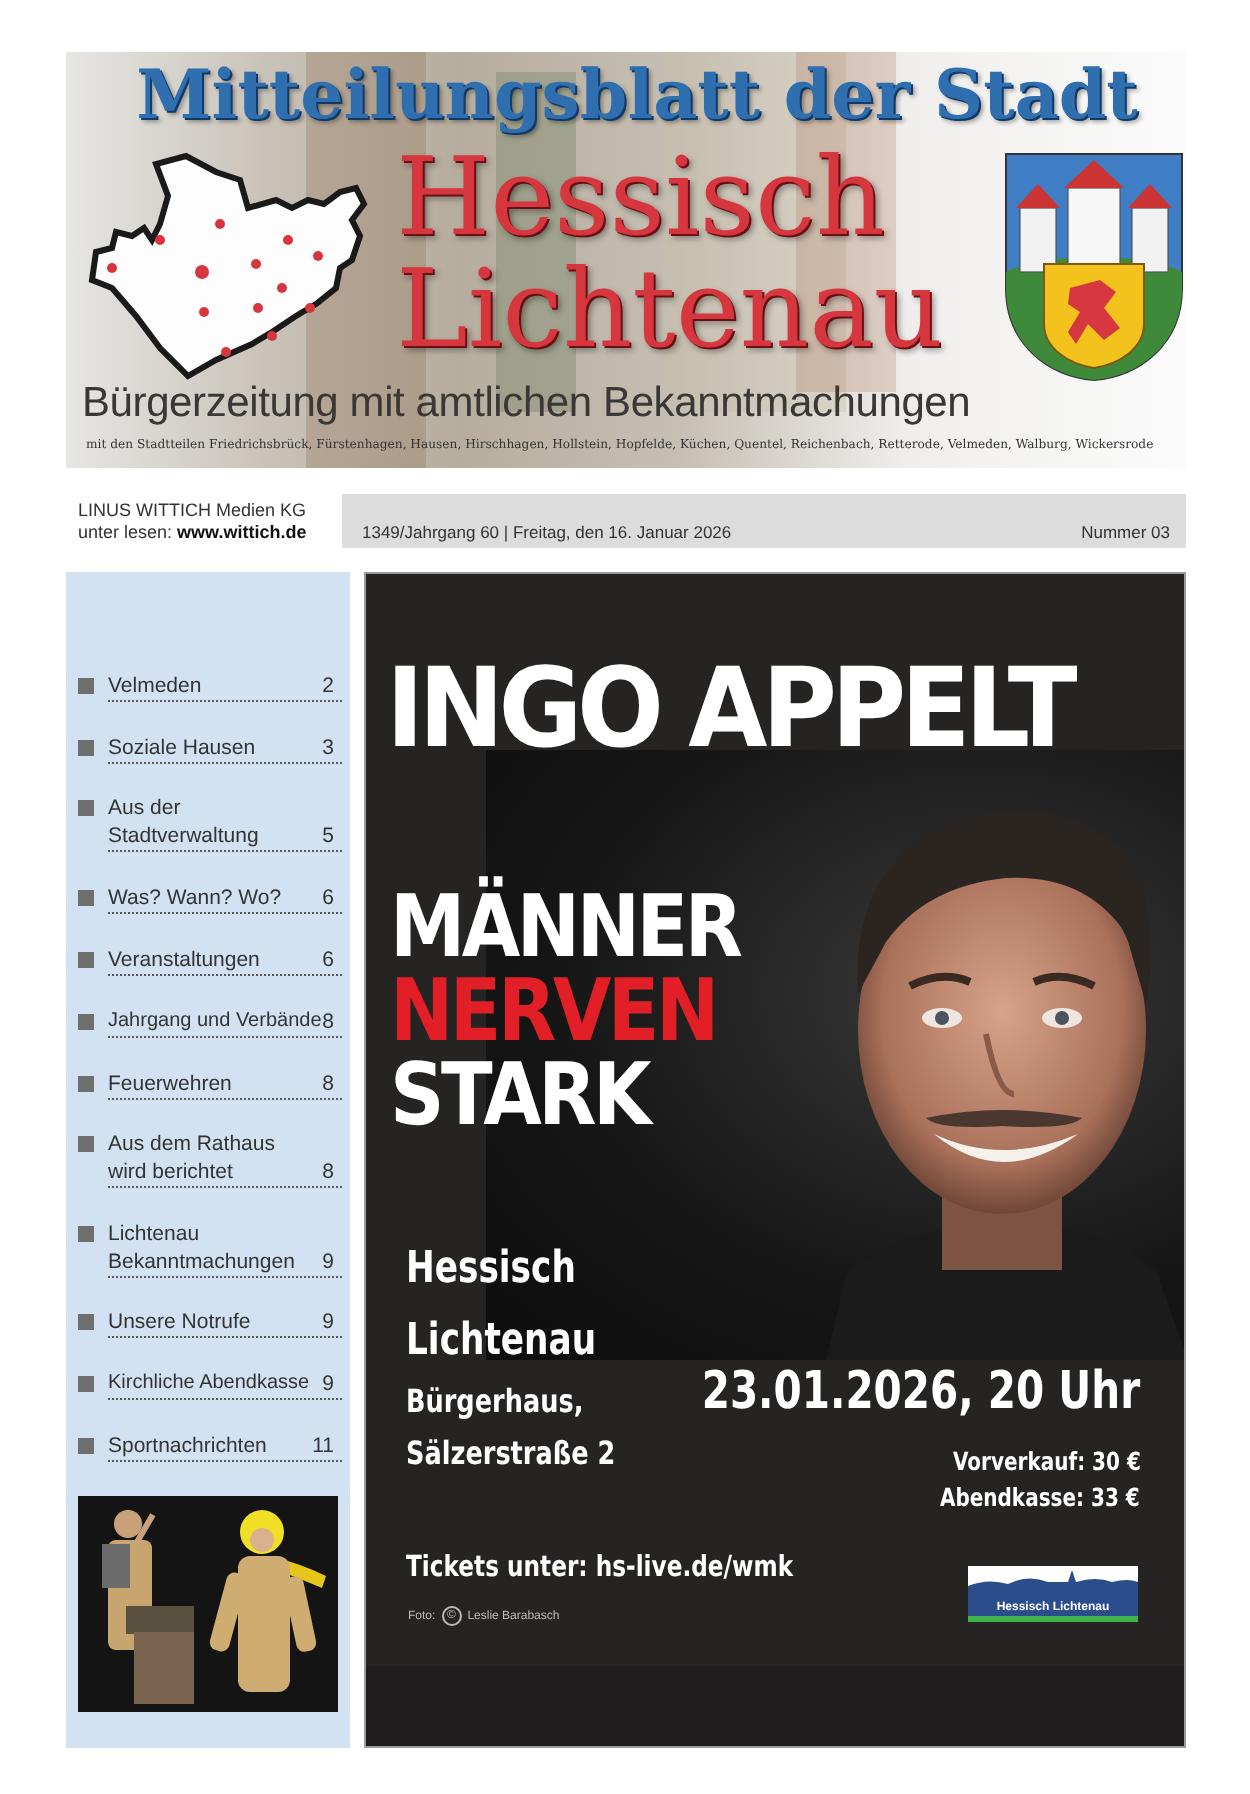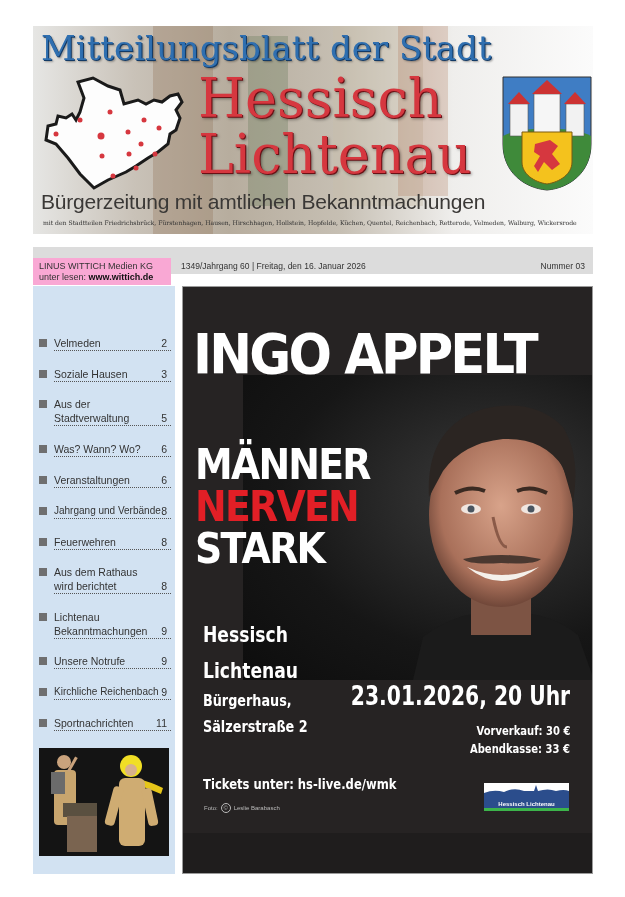--- a/index.html
+++ b/index.html
@@ -5,31 +5,31 @@
   html, body { margin:0; padding:0; background:#ffffff; }
   body { width:625px; height:897px; position:relative; overflow:hidden; font-family:"Liberation Sans", sans-serif; }
 
   
   .masthead { position:absolute; left:33px; top:26px; width:560px; height:208px; overflow:hidden;
     background: linear-gradient(90deg, #e6e6e4 0%, #c9c2b8 18%, #b7ad9e 35%, #c6bfb3 55%, #efeeec 75%, #fbfbfb 100%); }
   .masthead .bg-stripe1 { position:absolute; left:120px; top:0; width:60px; height:208px; background:rgba(150,120,95,0.35); }
   .masthead .bg-stripe2 { position:absolute; left:215px; top:10px; width:40px; height:170px; background:rgba(110,125,95,0.35); }
   .masthead .bg-stripe3 { position:absolute; left:300px; top:0; width:90px; height:180px; background:rgba(200,190,170,0.4); }
   .masthead .bg-stripe4 { position:absolute; left:365px; top:0; width:50px; height:170px; background:rgba(170,110,80,0.25); }
-  .mh-title { position:absolute; left:8px; top:2px; width:555px; font-family:"DejaVu Serif", serif; font-weight:normal; font-size:34px; color:#2f6fb0; letter-spacing:0px; text-shadow:1px 1px 0 #123a66, 2px 2px 2px rgba(0,0,0,0.35); white-space:nowrap; }
+  .mh-title { position:absolute; left:8px; top:2px; width:555px; text-align:center; font-family:"DejaVu Serif", serif; font-weight:bold; font-size:34px; color:#2f6fb0; letter-spacing:0px; text-shadow:1px 1px 0 #123a66, 2px 2px 2px rgba(0,0,0,0.35); white-space:nowrap; }
   .mh-town1 { position:absolute; left:165px; top:46px; font-family:"DejaVu Serif", serif; font-size:54px; color:#d6373f; text-shadow:1px 1px 0 #6a1015, 2px 2px 3px rgba(0,0,0,0.4); line-height:1; }
   .mh-town2 { position:absolute; left:165px; top:102px; font-family:"DejaVu Serif", serif; font-size:54px; color:#d6373f; text-shadow:1px 1px 0 #6a1015, 2px 2px 3px rgba(0,0,0,0.4); line-height:1; }
   .mh-sub { position:absolute; left:8px; top:164px; font-family:Liberation Sans, sans-serif; font-size:21px; color:#3a3836; white-space:nowrap; letter-spacing:-0.2px; }
   .mh-districts { position:absolute; left:10px; top:193px; font-family:"DejaVu Serif", serif; font-size:6.1px; color:#333; white-space:nowrap; }
   .map-icon { position:absolute; left:5px; top:48px; width:150px; height:120px; }
   .crest-icon { position:absolute; left:467px; top:48px; width:94px; height:118px; }
 
   
   .infobar { position:absolute; left:33px; top:247px; width:560px; height:27px; background:#dcdcdc; }
-  .infobar .publisher { position:absolute; left:0; top:11px; width:138px; height:27px; background:#f9a8d4; }
+  .infobar .publisher { position:absolute; left:0; top:0; width:138px; height:27px; background:#ffffff; }
   .pub-line1 { position:absolute; left:6px; top:3px; font-size:9px; color:#333; white-space:nowrap; }
   .pub-line2 { position:absolute; left:6px; top:14px; font-size:9px; color:#333; white-space:nowrap; }
   .pub-line2 b { color:#111; }
   .issue-info { position:absolute; left:148px; top:14px; font-size:8.5px; color:#333; white-space:nowrap; }
   .issue-number { position:absolute; right:8px; top:14px; font-size:8.5px; color:#333; white-space:nowrap; }
 
   
   .sidebar { position:absolute; left:33px; top:286px; width:142px; height:588px; background:#d2e2f2; }
   .toc-title { position:absolute; left:5px; top:10px; width:133px; font-size:18px; font-weight:bold; color:#7b7f85; border-bottom:1px solid #8f9399; padding-bottom:2px; white-space:nowrap; }
   .toc-item { position:absolute; left:6px; width:132px; }
@@ -174,21 +174,21 @@
     <span class="toc-rule" style="top:28px"></span>
   </div>
   <div class="toc-item" style="top:368px">
     <span class="toc-bullet"></span>
     <span class="toc-text">Unsere Notrufe</span>
     <span class="toc-page" style="top:0">9</span>
     <span class="toc-rule" style="top:14px"></span>
   </div>
   <div class="toc-item" style="top:399px">
     <span class="toc-bullet"></span>
-    <span class="toc-text" style="width:115px;white-space:nowrap;font-size:10px">Kirchliche Reichenbach</span>
+    <span class="toc-text" style="width:115px;white-space:nowrap;font-size:10px">Kirchliche Abendkasse</span>
     <span class="toc-page" style="top:0">9</span>
     <span class="toc-rule" style="top:14px"></span>
   </div>
   <div class="toc-item" style="top:430px">
     <span class="toc-bullet"></span>
     <span class="toc-text">Sportnachrichten</span>
     <span class="toc-page" style="top:0">11</span>
     <span class="toc-rule" style="top:14px"></span>
   </div>
 

